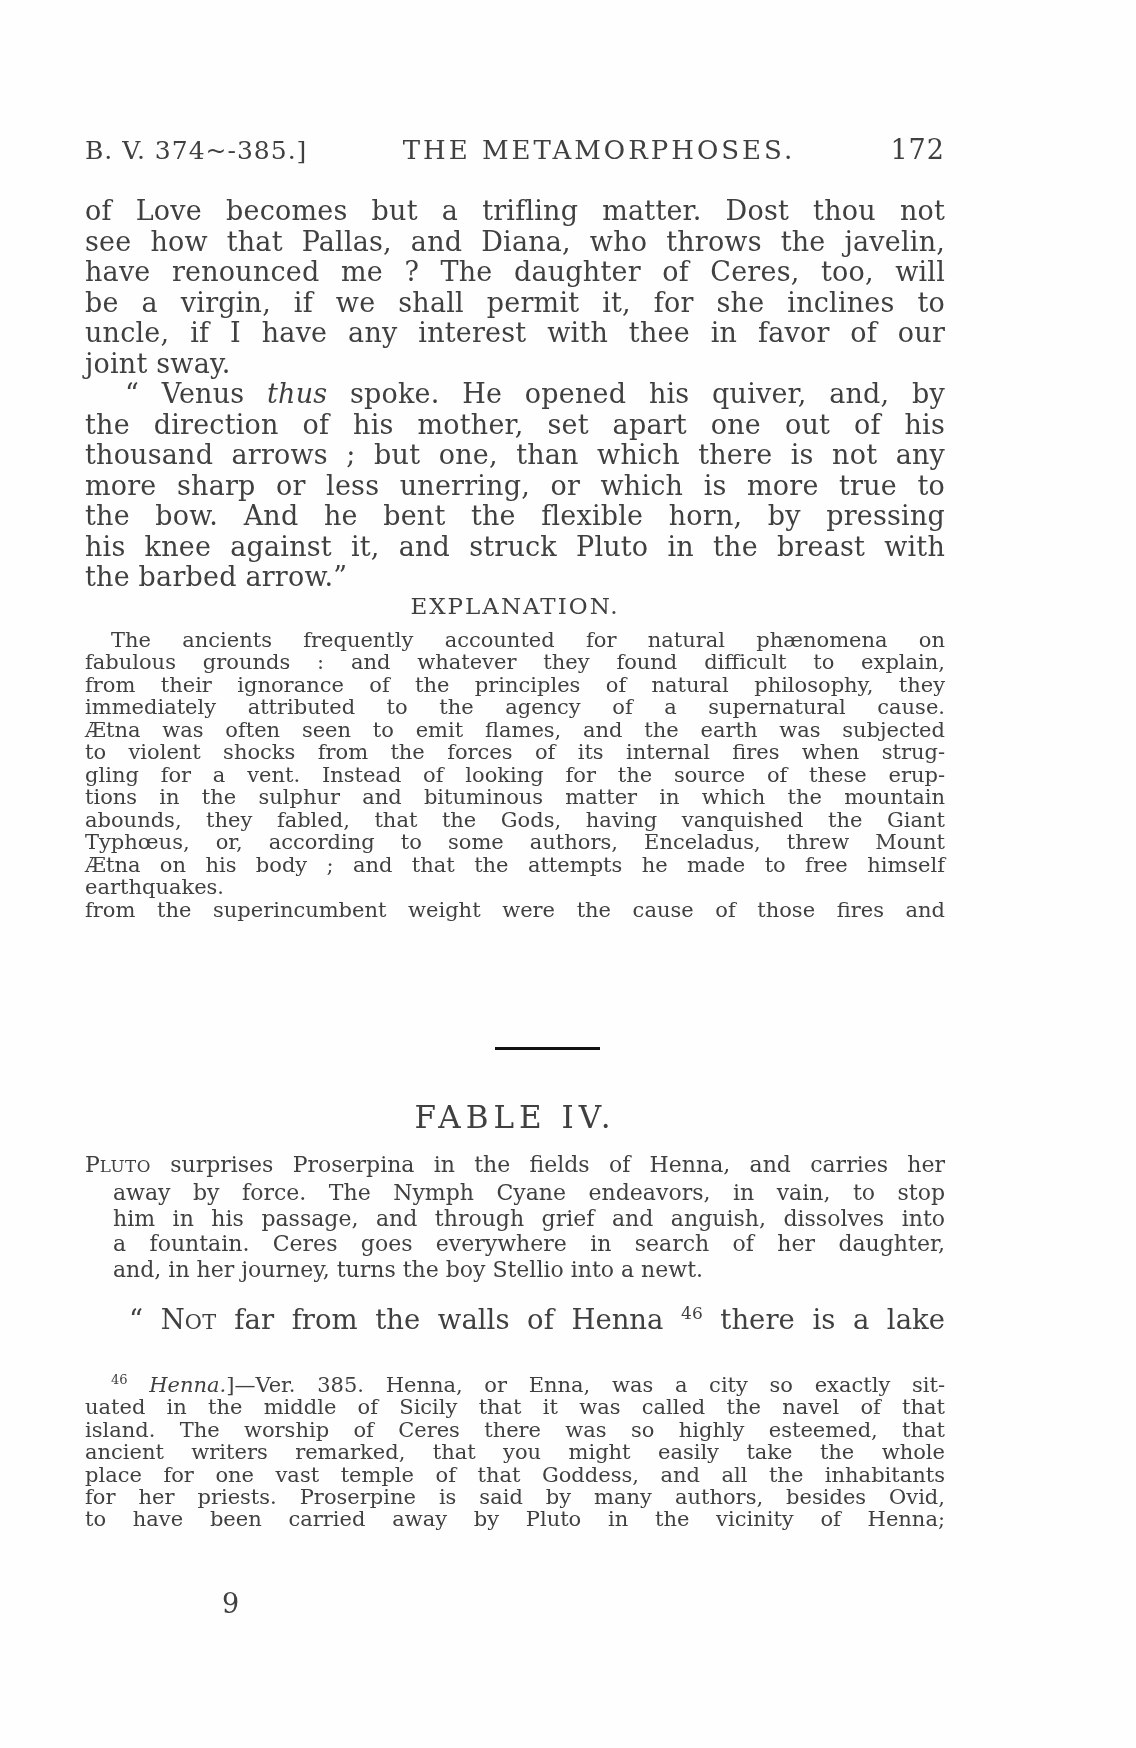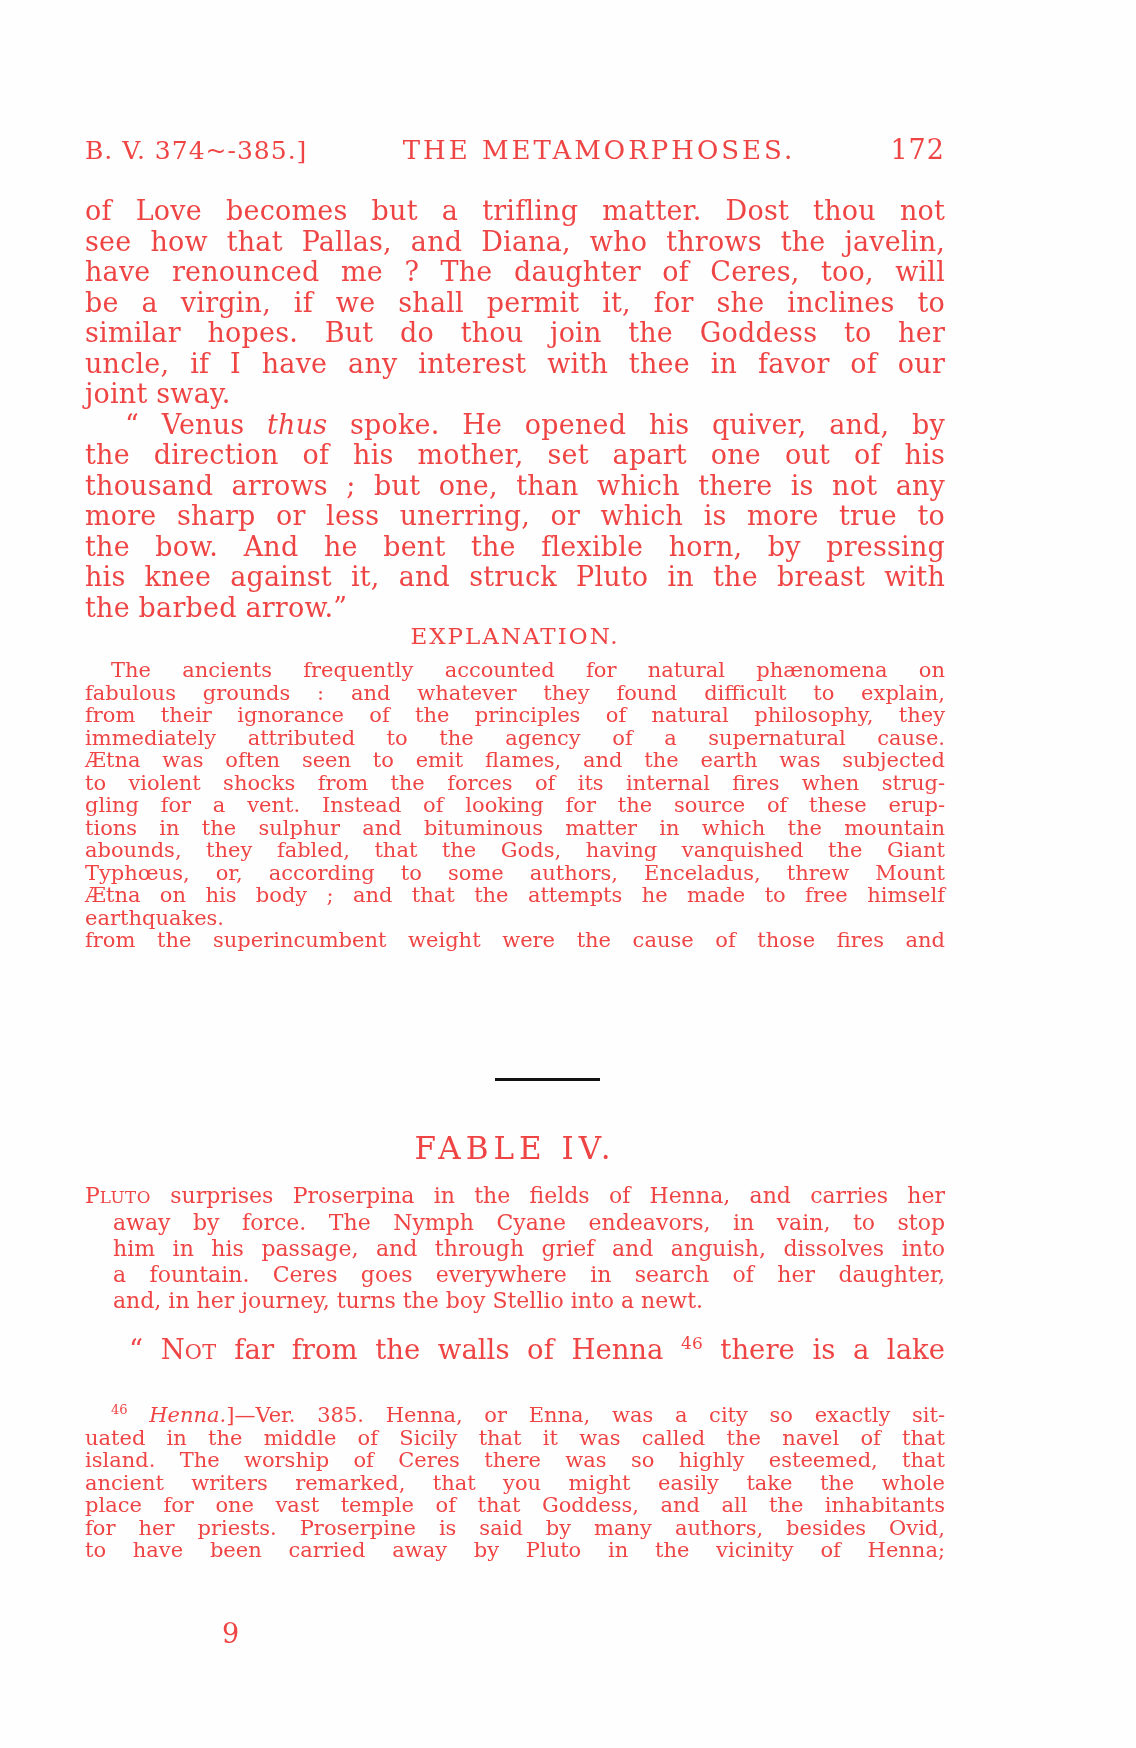--- a/index.html
+++ b/index.html
@@ -5,21 +5,21 @@
   html, body {
     margin: 0;
     padding: 0;
     background: #ffffff;
   }
   .page {
     position: relative;
     width: 1136px;
     height: 1748px;
     background: #fefefe;
-    color: #ef4444;
+    color: #404040;
     font-family: "DejaVu Serif", "Liberation Serif", serif;
     overflow: hidden;
   }
   .content {
     position: absolute;
     left: 85px;
     top: 0;
     width: 860px;
   }
   
@@ -124,21 +124,20 @@
       <span class="folio-ref">B. V. 374~-385.]</span>
       <span class="book-title">THE METAMORPHOSES.</span>
       <span class="page-number">172</span>
     </div>
 
     <div class="body-para para-1">
         <div class="line">of Love becomes but a trifling matter. Dost thou not</div>
         <div class="line">see how that Pallas, and Diana, who throws the javelin,</div>
         <div class="line">have renounced me ? The daughter of Ceres, too, will</div>
         <div class="line">be a virgin, if we shall permit it, for she inclines to</div>
-        <div class="line">similar hopes. But do thou join the Goddess to her</div>
         <div class="line">uncle, if I have any interest with thee in favor of our</div>
         <div class="line last">joint sway.</div>
       </div>
 
     <div class="body-para para-2">
         <div class="line">“ Venus <i>thus</i> spoke. He opened his quiver, and, by</div>
         <div class="line">the direction of his mother, set apart one out of his</div>
         <div class="line">thousand arrows ; but one, than which there is not any</div>
         <div class="line">more sharp or less unerring, or which is more true to</div>
         <div class="line">the bow. And he bent the flexible horn, by pressing</div>

